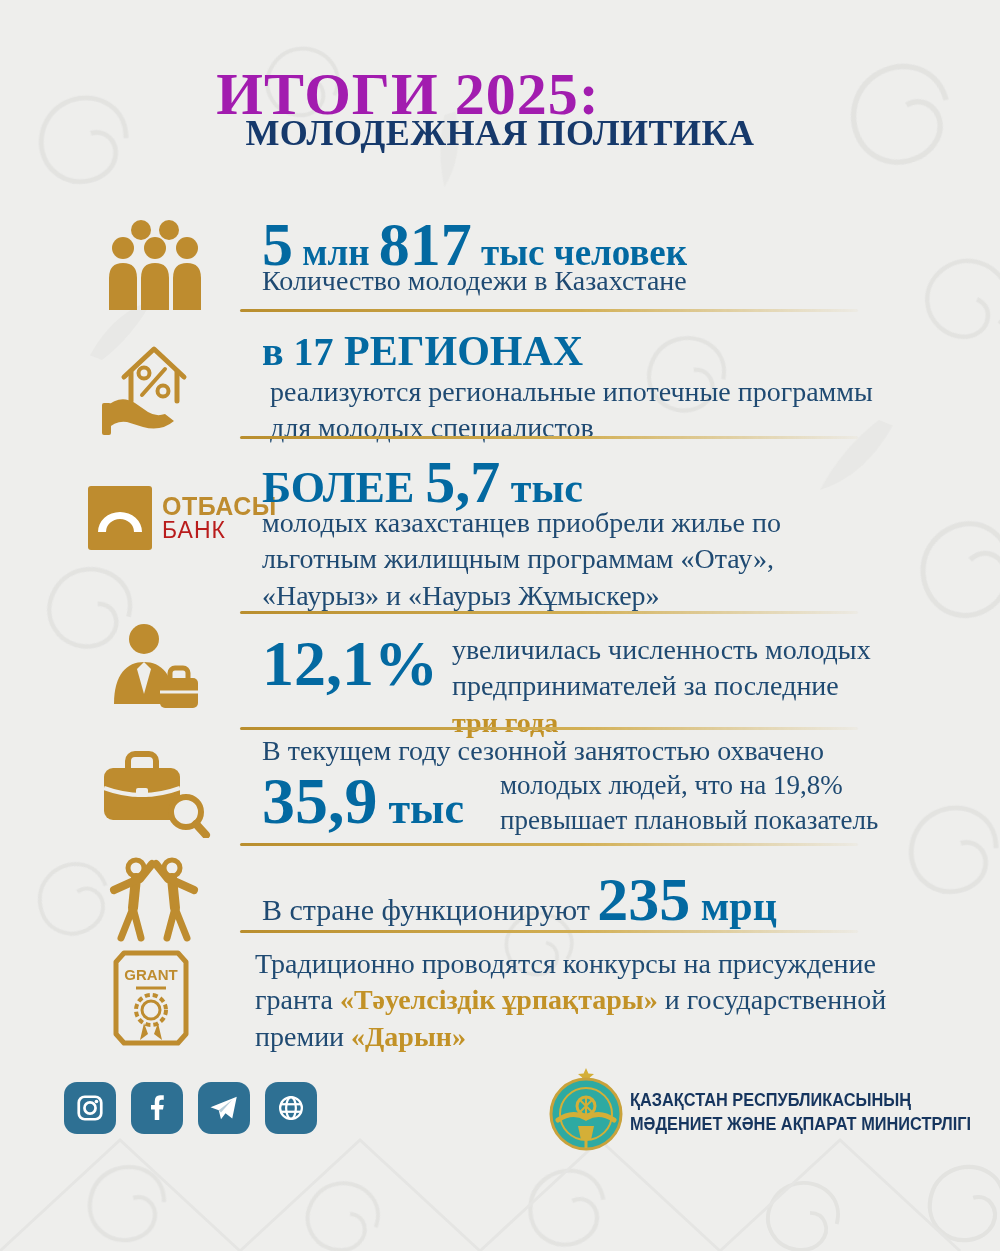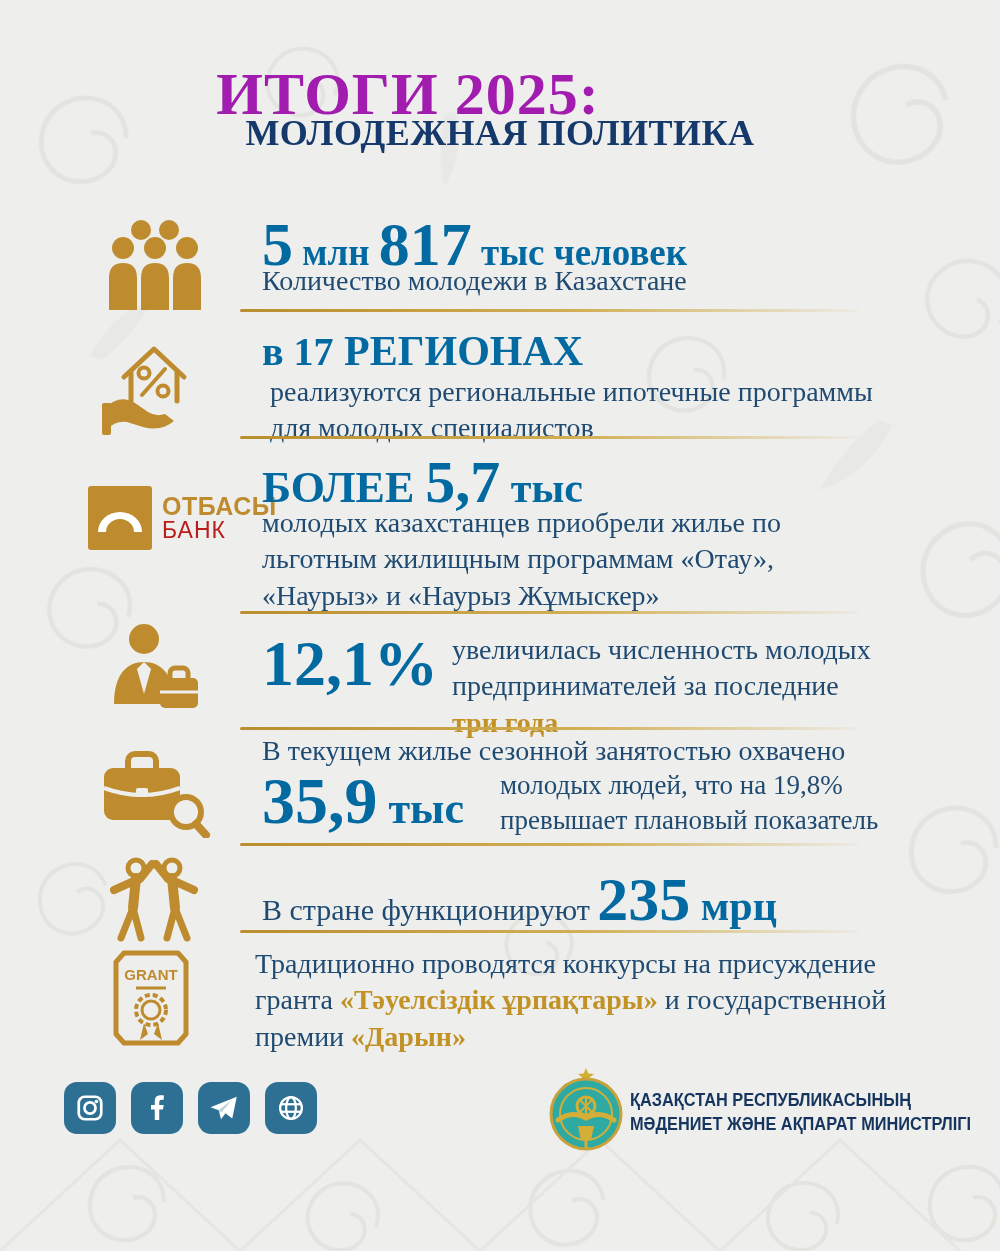--- a/index.html
+++ b/index.html
@@ -167,21 +167,21 @@
   <div class="icon-box" style="top:742px;left:98px;">
     <svg width="116" height="96" viewBox="0 0 116 96">
       <path d="M30 26 v-7 a7 7 0 0 1 7 -7 h14 a7 7 0 0 1 7 7 v7" fill="none" stroke="#BE8C2F" stroke-width="6"></path>
       <rect x="6" y="26" width="76" height="52" rx="9" fill="#BE8C2F"></rect>
       <path d="M6 46 Q44 60 82 46" fill="none" stroke="#EEEEEC" stroke-width="4"></path>
       <rect x="38" y="46" width="12" height="9" rx="2" fill="#EEEEEC"></rect>
       <circle cx="88" cy="70" r="15" fill="#EEEEEC" stroke="#BE8C2F" stroke-width="6"></circle>
       <line x1="98" y1="82" x2="108" y2="93" stroke="#BE8C2F" stroke-width="8" stroke-linecap="round"></line>
     </svg>
   </div>
-  <div class="desc" style="position:absolute;top:733px;left:262px;width:660px;">В текущем жилье сезонной занятостью охвачено</div>
+  <div class="desc" style="position:absolute;top:733px;left:262px;width:660px;">В текущем году сезонной занятостью охвачено</div>
   <div class="headline" style="position:absolute;top:768px;left:262px;">
     <span class="big-num" style="font-size:66px;">35,9</span><span class="unit" style="font-size:44px;"> тыс</span>
   </div>
   <div class="desc" style="position:absolute;top:768px;left:500px;width:420px;font-size:27px;">молодых людей, что на 19,8% превышает плановый показатель</div>
   <div class="divider" style="top:843px;"></div>
 
   <div class="icon-box" style="top:856px;left:106px;">
     <svg width="96" height="90" viewBox="0 0 96 90">
       <g fill="none" stroke="#BE8C2F" stroke-linecap="round">
         <circle cx="30" cy="12" r="8" stroke-width="5"></circle>

